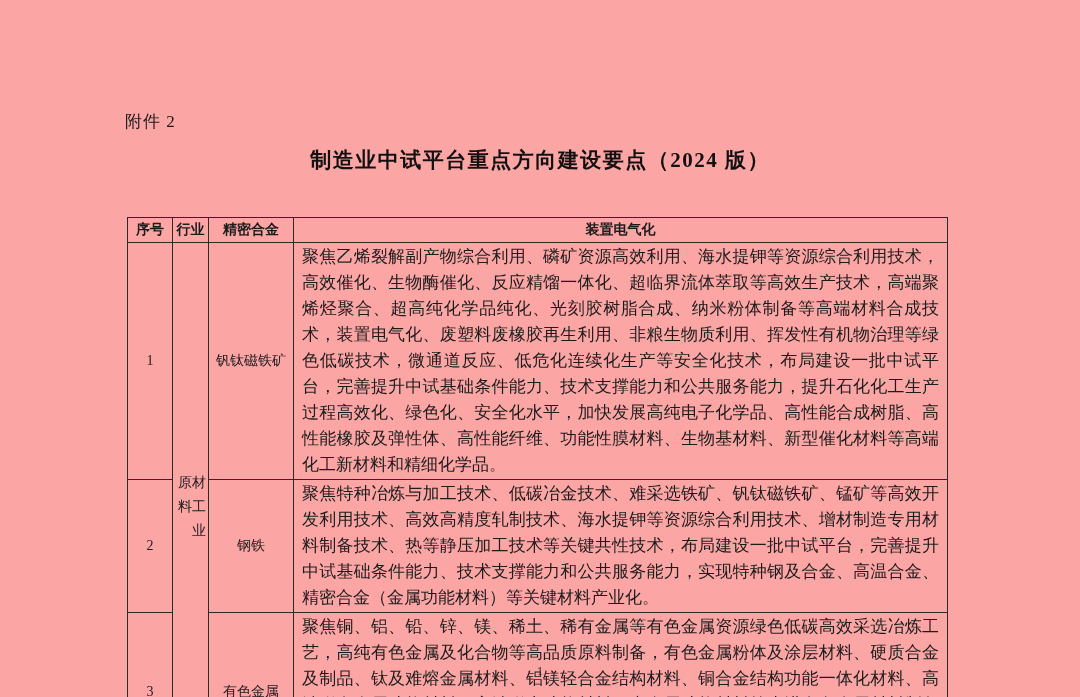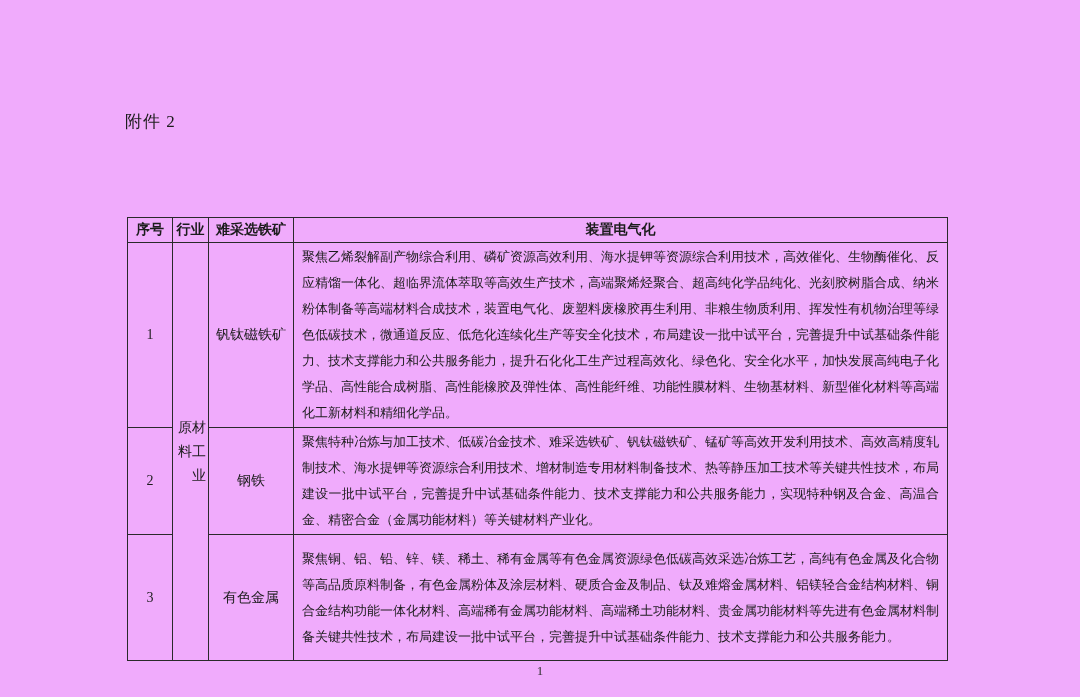--- a/index.html
+++ b/index.html
@@ -6,21 +6,21 @@
   html, body {
     width: 1080px; height: 697px;
     background: #ffffff;
     font-family: "Liberation Serif", "DejaVu Serif", serif;
     color: #1c1c1c;
     overflow: hidden;
   }
   .page {
     position: relative;
     width: 1080px; height: 697px;
-    background: #f0abfc;
+    background: #fca5a5;
   }
   .attachment {
     position: absolute;
     left: 125px; top: 110px;
     font-size: 17px;
     letter-spacing: 1px;
     color: #1c1c1c;
   }
   .title {
     position: absolute;
@@ -63,21 +63,21 @@
     color: #1c1c1c;
     padding: 2px;
     line-height: 24px;
   }
   td.cell-ind {
     
     letter-spacing: 0;
     text-align: right;
   }
   td.cell-pts {
-    font-size: 13px;
+    font-size: 17px;
     line-height: 26px;
     text-align: justify;
     text-justify: inter-ideograph;
     vertical-align: top;
     padding: 1px 8px;
     color: #1c1c1c;
   }
   tr.r1 { height: 184px; }
   tr.r2 { height: 103px; }
   tr.r3 { height: 126px; }
@@ -90,33 +90,34 @@
     color: #333333;
   }
 </style>
 </head>
 <body>
 
 <div class="page">
 
   <div class="attachment">附件 2</div>
 
+  <div class="title">制造业中试平台重点方向建设要点（2024 版）</div>
 
   <table class="kd">
     <colgroup>
       <col class="c-no">
         <col class="c-ind">
         <col class="c-dir">
         <col class="c-pts">
     </colgroup>
     <thead>
       <tr>
         <th>序号</th>
         <th>行业</th>
-        <th>难采选铁矿</th>
+        <th>精密合金</th>
         <th>装置电气化</th>
       </tr>
     </thead>
     <tbody>
       <tr class="r1">
         <td class="cell-no">1</td>
         <td class="cell-ind" rowspan="3">原材料工业</td>
         <td class="cell-dir">钒钛磁铁矿</td>
         <td class="cell-pts">聚焦乙烯裂解副产物综合利用、磷矿资源高效利用、海水提钾等资源综合利用技术，高效催化、生物酶催化、反应精馏一体化、超临界流体萃取等高效生产技术，高端聚烯烃聚合、超高纯化学品纯化、光刻胶树脂合成、纳米粉体制备等高端材料合成技术，装置电气化、废塑料废橡胶再生利用、非粮生物质利用、挥发性有机物治理等绿色低碳技术，微通道反应、低危化连续化生产等安全化技术，布局建设一批中试平台，完善提升中试基础条件能力、技术支撑能力和公共服务能力，提升石化化工生产过程高效化、绿色化、安全化水平，加快发展高纯电子化学品、高性能合成树脂、高性能橡胶及弹性体、高性能纤维、功能性膜材料、生物基材料、新型催化材料等高端化工新材料和精细化学品。</td>
       </tr>

